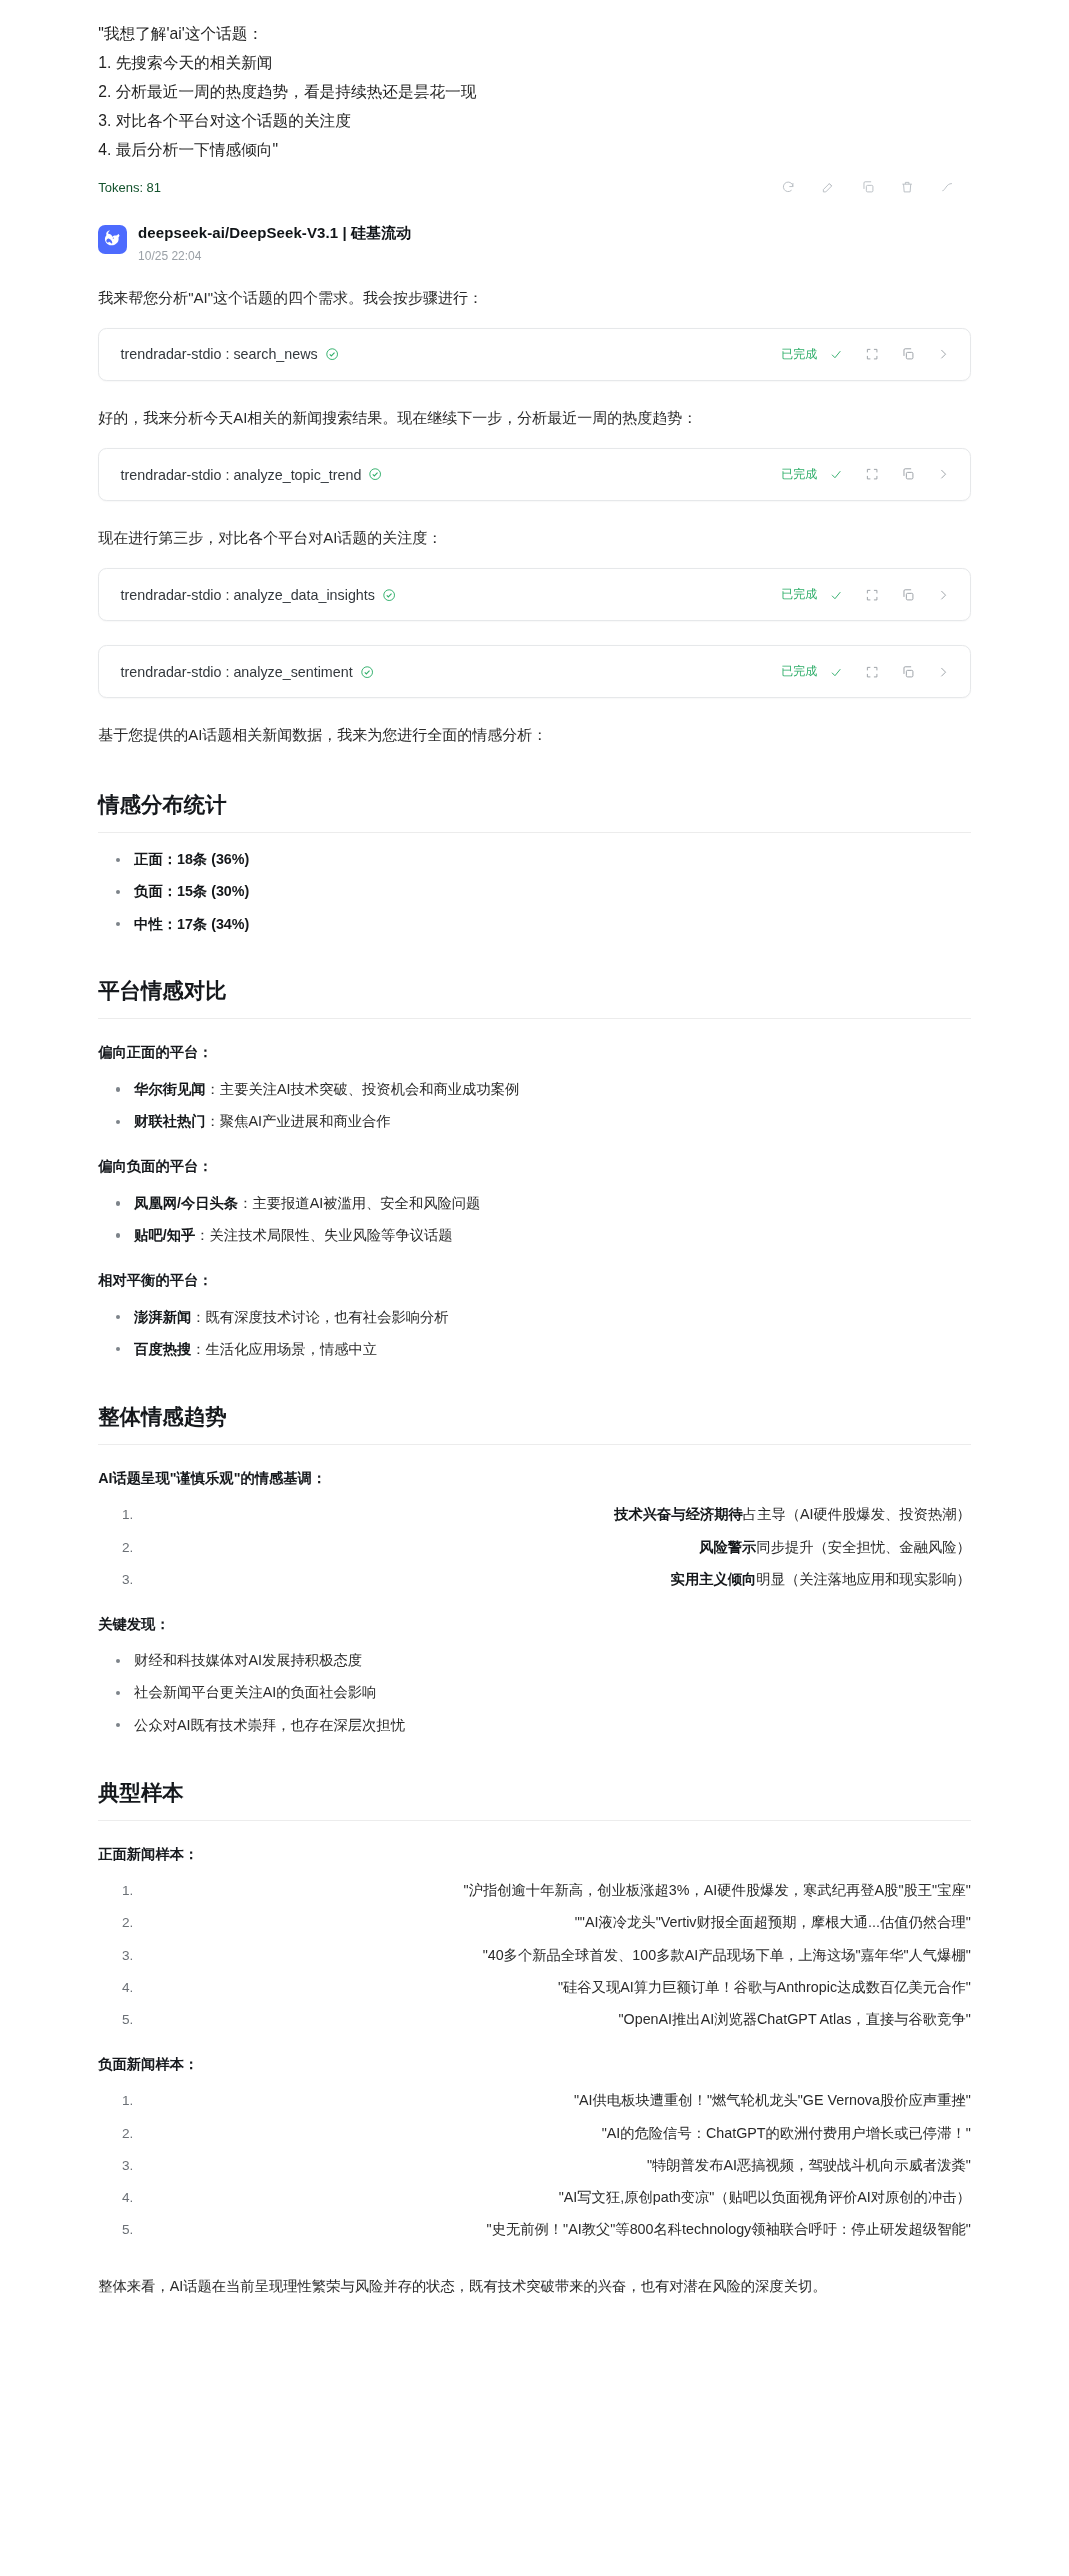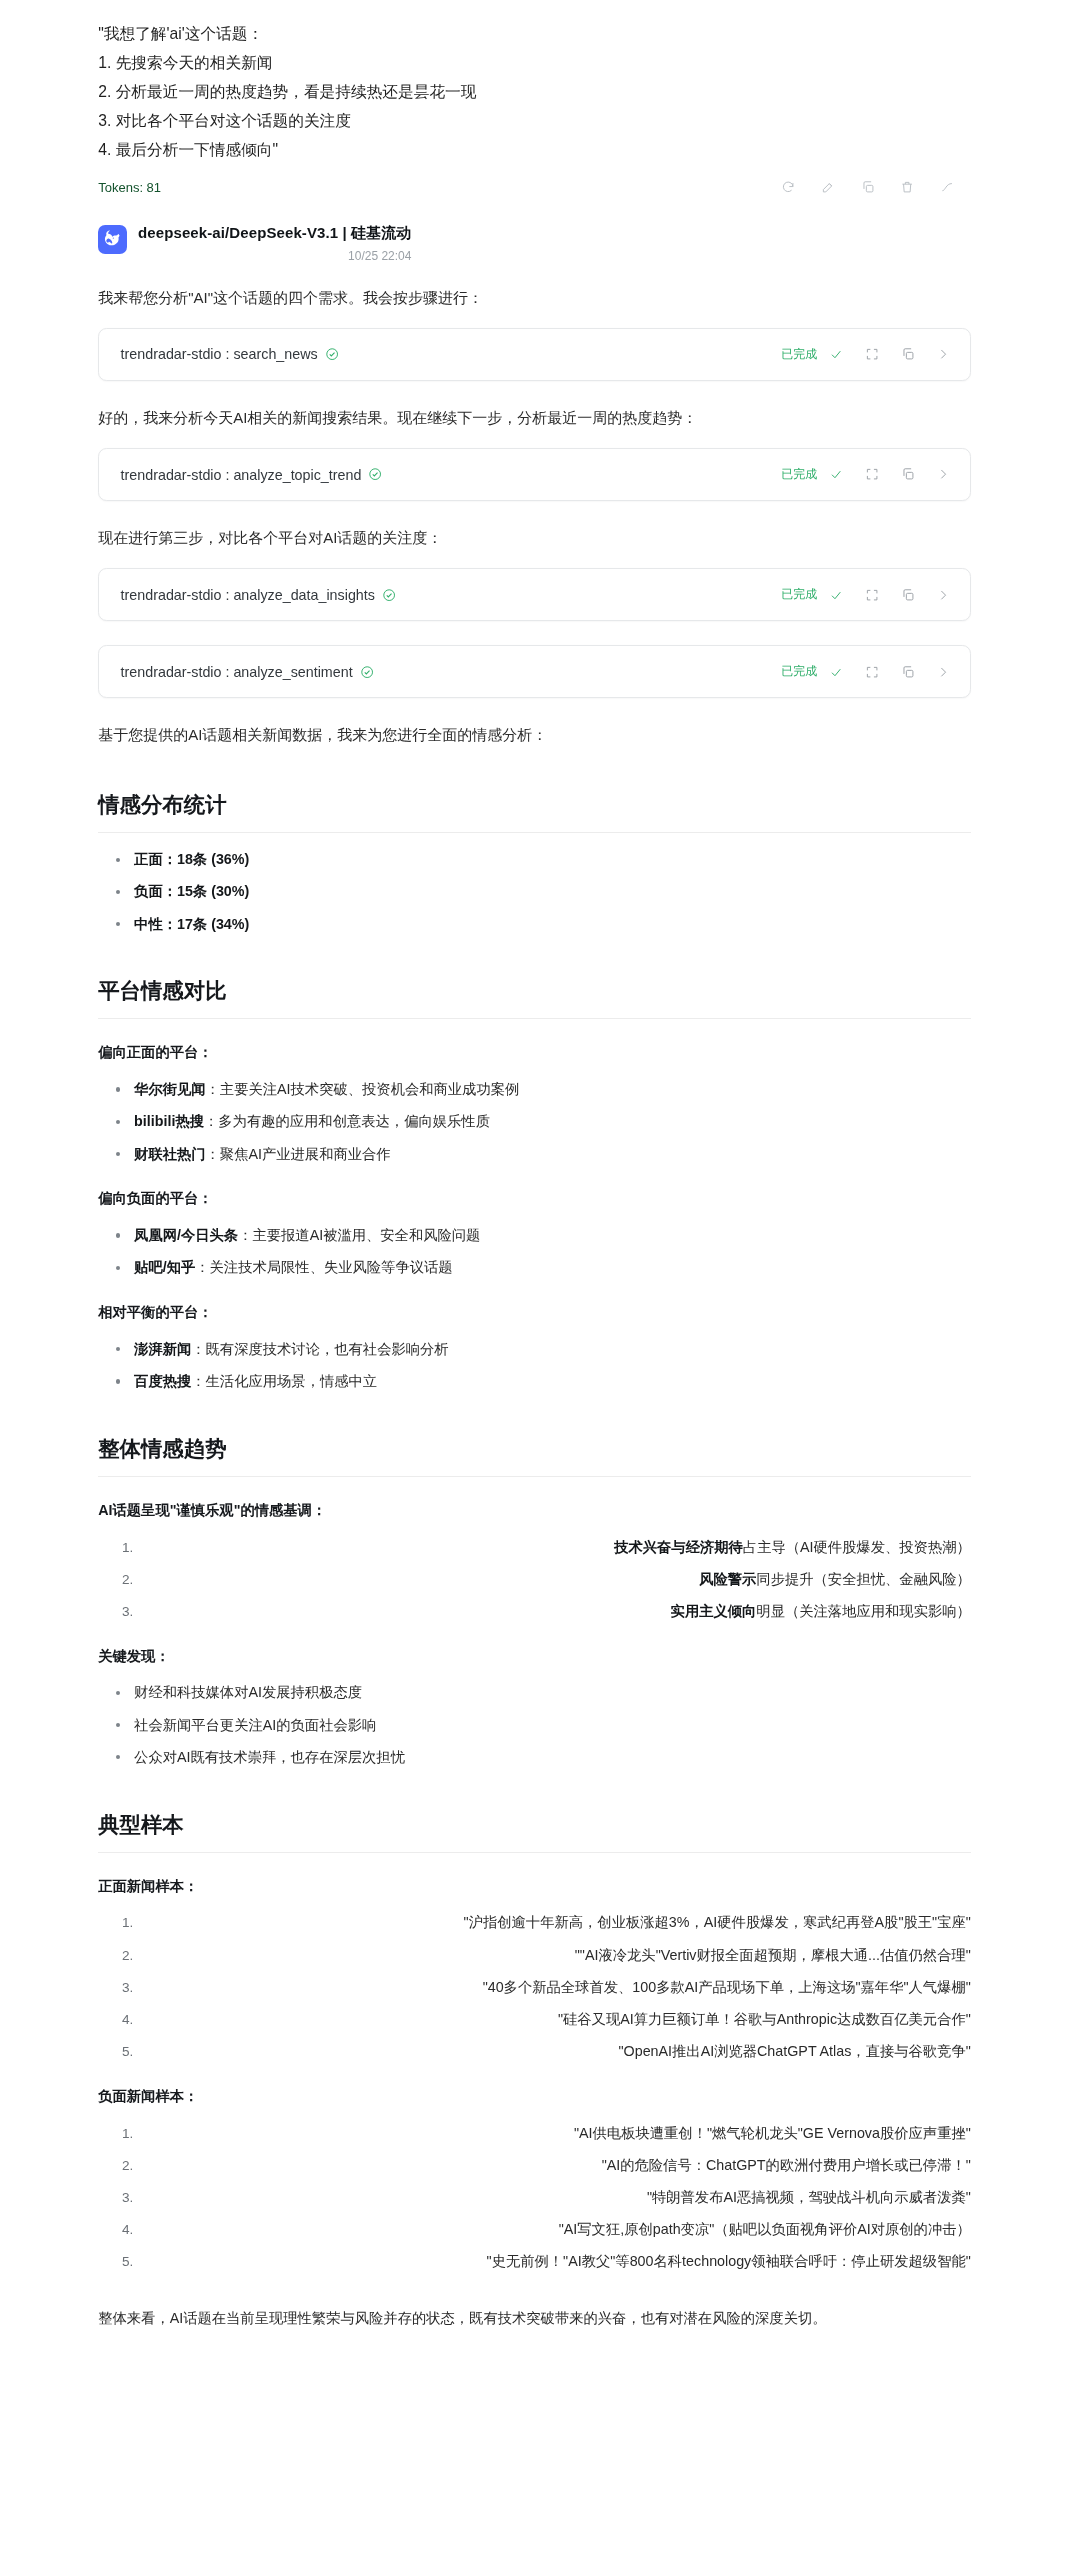--- a/index.html
+++ b/index.html
@@ -54,21 +54,20 @@
     justify-content: center;
   }
   .ticon svg { width: 14.3px; height: 14.3px; stroke: #b9bec3; fill: none; stroke-width: 1.6; }
 
   
   .model-header {
     display: flex;
     align-items: flex-start;
     gap: 11.4px;
     padding: 28.5px 5.7px 0 5.7px;
-    text-align: right;
   }
   .model-avatar {
     width: 28.5px; height: 28.5px;
     border-radius: 7.1px;
     background: #4d6bfe;
     display: flex; align-items: center; justify-content: center;
     flex: 0 0 auto;
     margin-top: 1.4px;
   }
   .model-avatar svg { width: 18.5px; height: 18.5px; fill: #ffffff; }
@@ -421,21 +420,20 @@
         <li><b>正面：</b><b>18条 (36%)</b></li>
         <li><b>负面：</b><b>15条 (30%)</b></li>
         <li><b>中性：</b><b>17条 (34%)</b></li>
       </ul>
 
       <h2 class="sec">平台情感对比</h2>
 
       <div class="subhead">偏向正面的平台：</div>
       <ul class="dots">
         <li><b>华尔街见闻</b><span>：主要关注AI技术突破、投资机会和商业成功案例</span></li>
-        <li><b>bilibili热搜</b><span>：多为有趣的应用和创意表达，偏向娱乐性质</span></li>
         <li><b>财联社热门</b><span>：聚焦AI产业进展和商业合作</span></li>
       </ul>
 
       <div class="subhead">偏向负面的平台：</div>
       <ul class="dots">
         <li><b>凤凰网/今日头条</b><span>：主要报道AI被滥用、安全和风险问题</span></li>
         <li><b>贴吧/知乎</b><span>：关注技术局限性、失业风险等争议话题</span></li>
       </ul>
 
       <div class="subhead">相对平衡的平台：</div>

